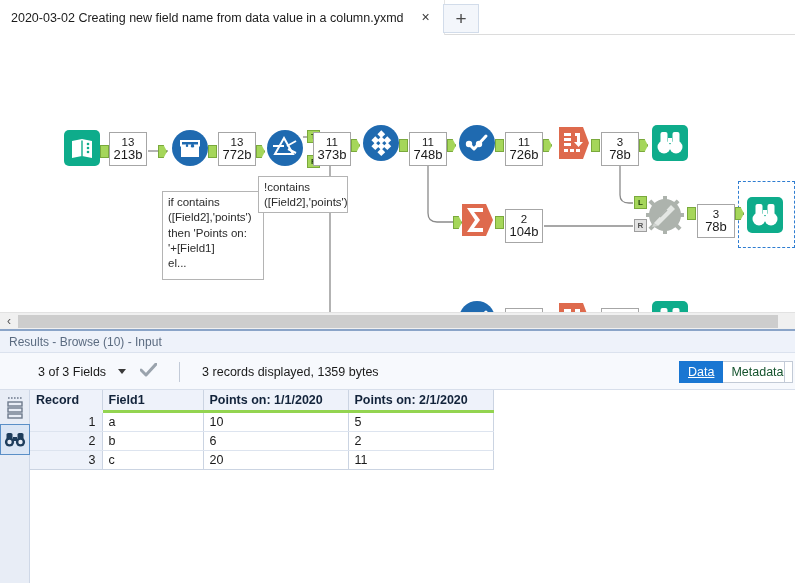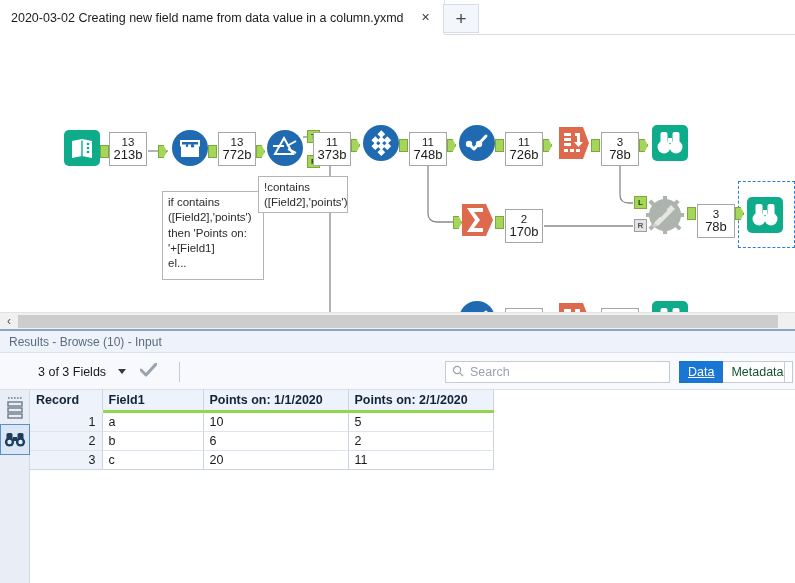--- a/index.html
+++ b/index.html
@@ -426,21 +426,21 @@
     <div class="cbox" style="left:505px;top:97px">
       <span class="n1">11</span>
       <span class="n2">726b</span>
     </div>
     <div class="cbox" style="left:601px;top:97px">
       <span class="n1">3</span>
       <span class="n2">78b</span>
     </div>
     <div class="cbox" style="left:505px;top:174px">
       <span class="n1">2</span>
-      <span class="n2">170b</span>
+      <span class="n2">104b</span>
     </div>
     <div class="cbox" style="left:697px;top:169px">
       <span class="n1">3</span>
       <span class="n2">78b</span>
     </div>
     <div class="cbox" style="left:505px;top:273px">
       
       
     </div>
     <div class="cbox" style="left:601px;top:273px">
@@ -471,31 +471,23 @@
     <div id="results-toolbar">
       <div class="tb-left">
         <span class="fields-sel">3 of 3 Fields</span>
         <span class="caret-dn"></span>
         <span class="tick">
           <svg width="17" height="14" viewBox="0 0 17 14">
             <path d="M1 7 L6 12 L16 1" stroke="#9aa3ad" stroke-width="3" fill="none" stroke-linecap="round" stroke-linejoin="round"></path>
           </svg>
         </span>
         <span class="tb-divider"></span>
+        <span class="rec-info">3 records displayed, 1359 bytes</span>
       </div>
 
-      <div class="searchbox">
-        <span>
-          <svg width="12" height="12" viewBox="0 0 12 12">
-            <circle cx="5" cy="5" r="3.6" stroke="#9aa2ae" stroke-width="1.2" fill="none"></circle>
-            <path d="M7.8 7.8 L11 11" stroke="#9aa2ae" stroke-width="1.2"></path>
-          </svg>
-        </span>
-        <span class="ph">Search</span>
-      </div>
 
       <div class="segbtns">
         <div class="segbtn active">Data</div>
         <div class="segbtn">Metadata</div>
       </div>
       <div class="tb-rdivider"></div>
     </div>
 
     <div id="rail">
       <div class="rail-btn" style="top:2px">

